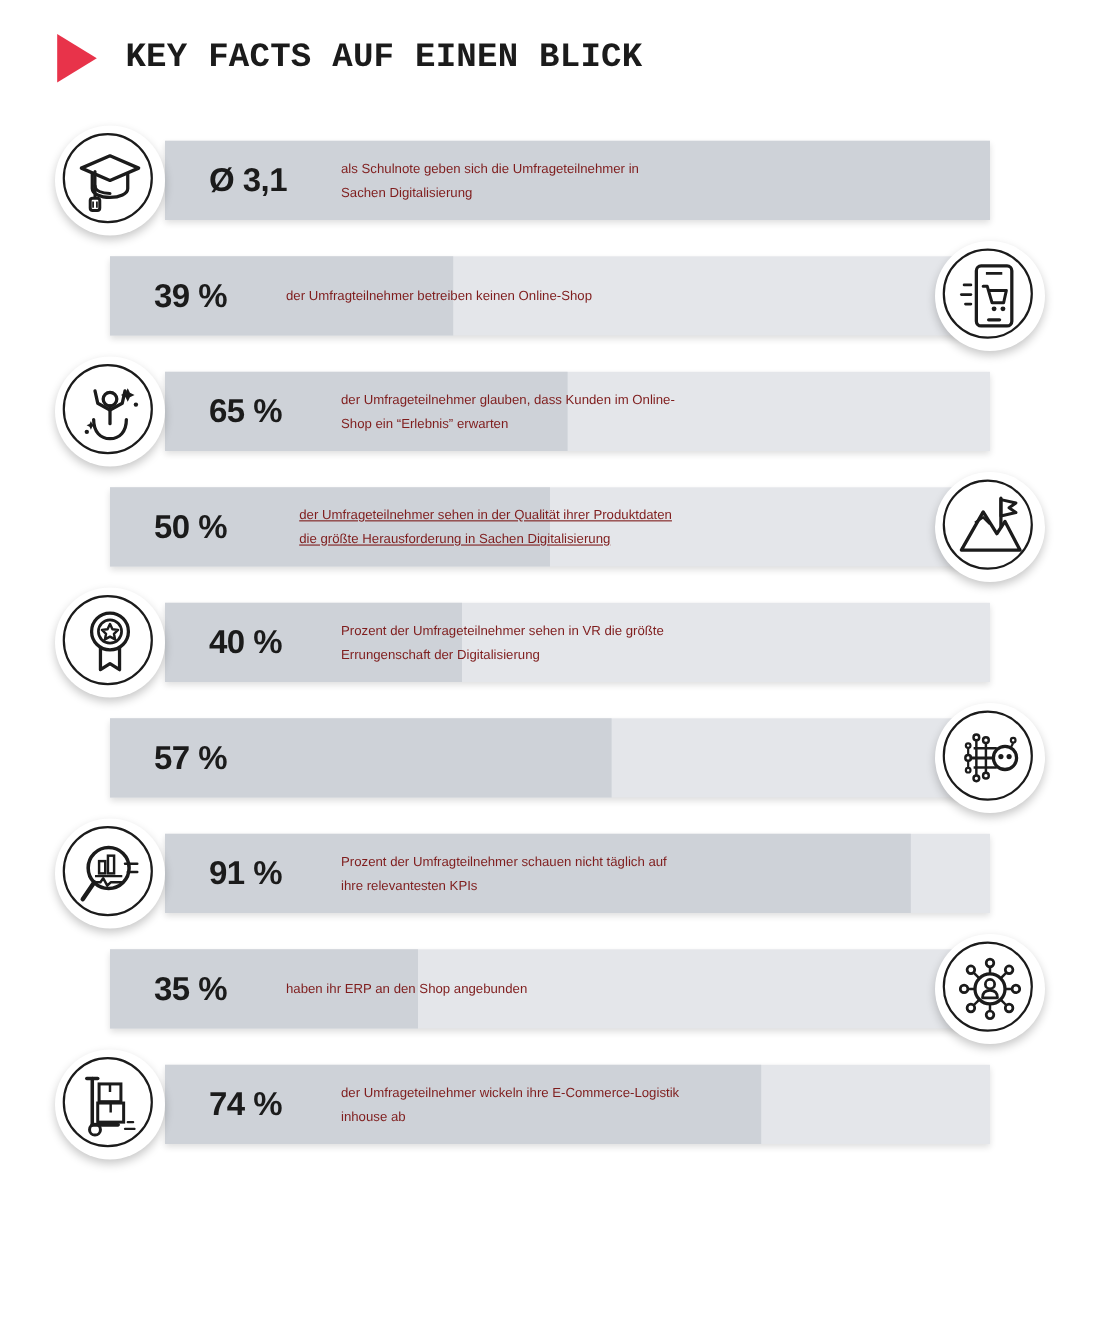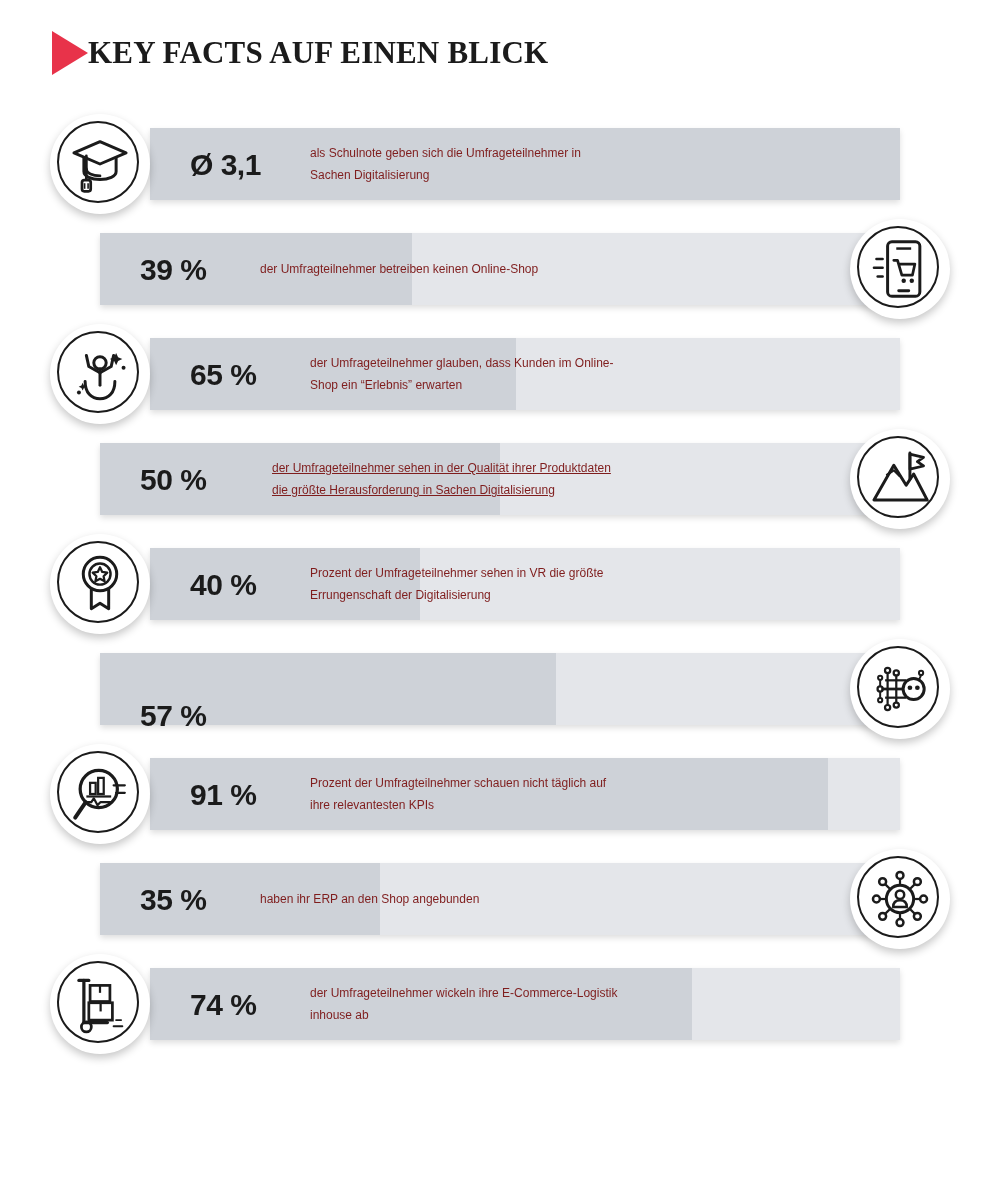--- a/index.html
+++ b/index.html
@@ -24,26 +24,27 @@
     align-items: center;
   }
   .header-triangle {
     margin-left: 52px;
     width: 0; height: 0;
     border-left: 36px solid #E8334A;
     border-top: 22px solid transparent;
     border-bottom: 22px solid transparent;
   }
   .header-title {
+    margin-left: 26px;
     font-size: 31px;
     font-weight: 900;
     letter-spacing: 0.2px;
     color: #1b1b1b;
     text-transform: uppercase;
-    font-family: Liberation Serif, serif;
+    font-family: Liberation Mono, monospace;
   }
 
   
   .rows { position: absolute; left: 0; top: 0; width: 1000px; height: 1200px; }
 
   .row {
     position: absolute;
     left: 0;
     width: 1000px;
     height: 92px;
@@ -175,21 +176,21 @@
       <div class="icon-badge left">
         <svg width="62" height="62" viewBox="0 0 50 50">
           <use href="#def-medal-star-icon"></use>
         </svg>
       </div>
     </div>
     <div class="row" style="top: 643px;">
       <div class="bar" style="left: 100px; width: 800px;">
         <div class="bar-fill" style="width: 456px;"></div>
       </div>
-      <div class="value" style="left: 140px; top: 30px; margin-top: 26px;">57 %</div>
+      <div class="value" style="left: 140px; top: 30px;">57 %</div>
       <div class="icon-badge right">
         <svg width="62" height="62" viewBox="0 0 50 50">
           <use href="#def-circuit-node-icon"></use>
         </svg>
       </div>
     </div>
     <div class="row" style="top: 748px;">
       <div class="bar" style="left: 150px; width: 750px;">
         <div class="bar-fill" style="width: 678px;"></div>
       </div>

